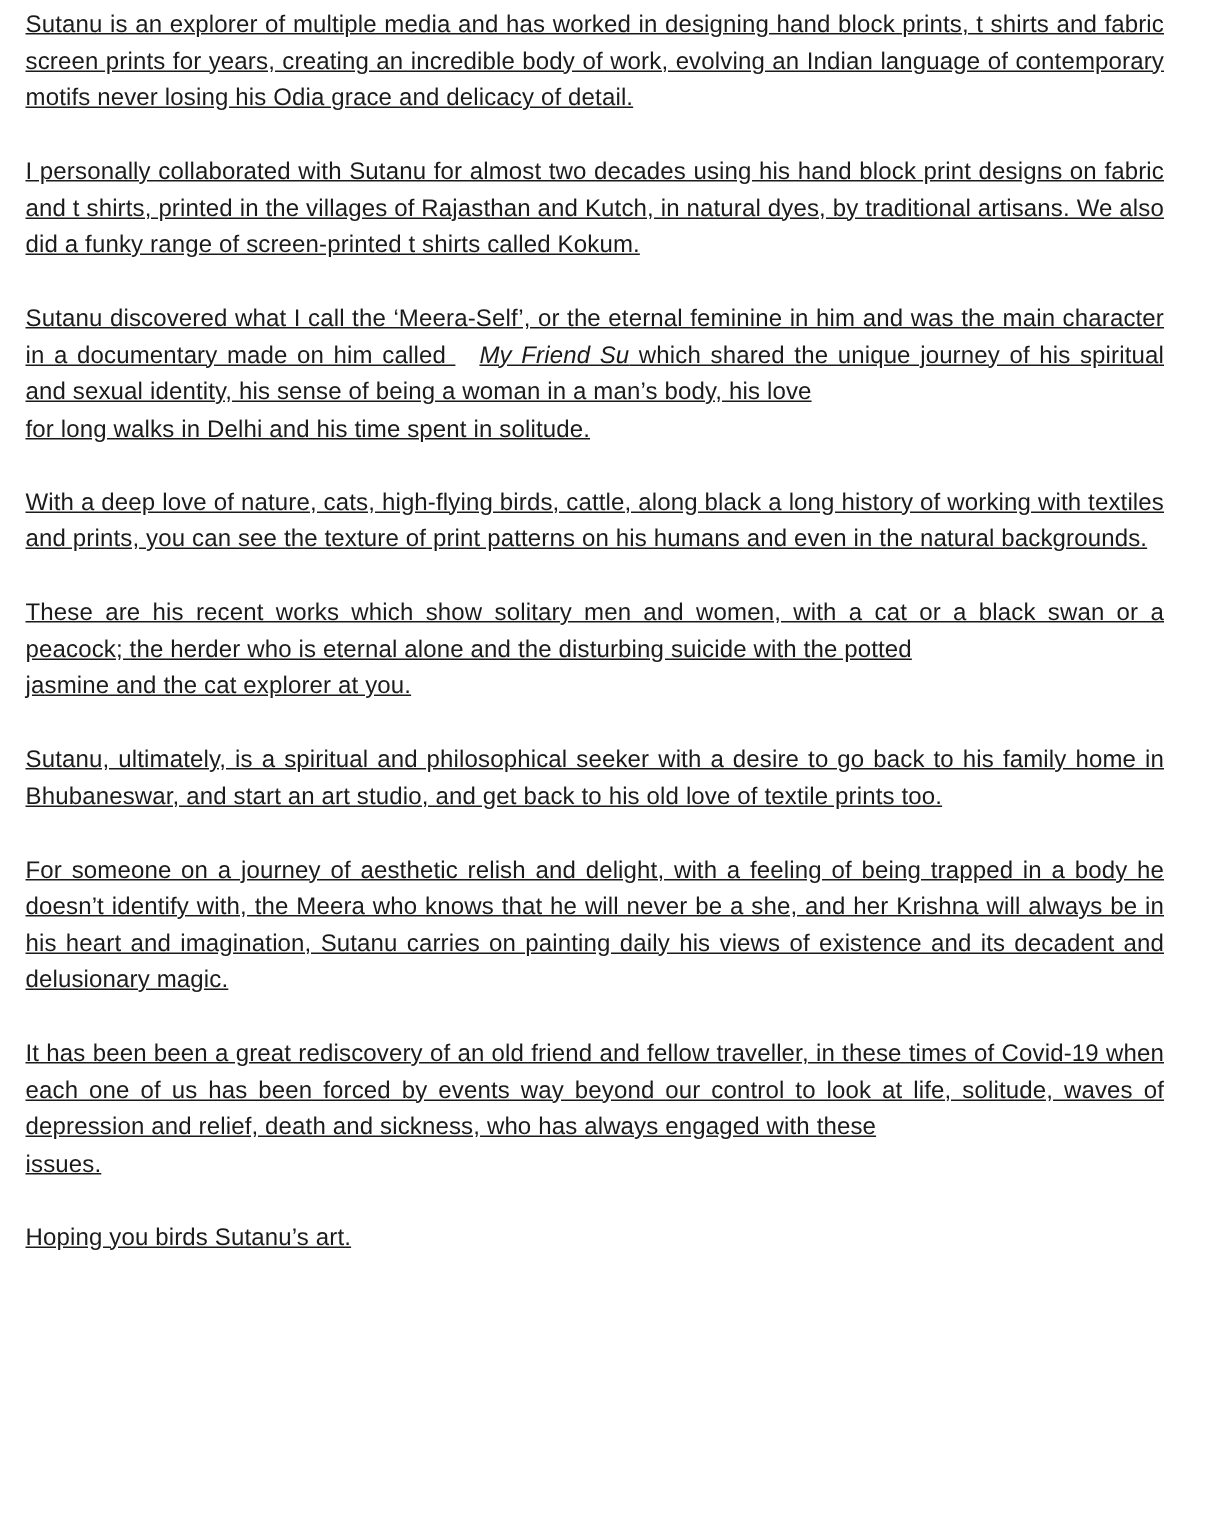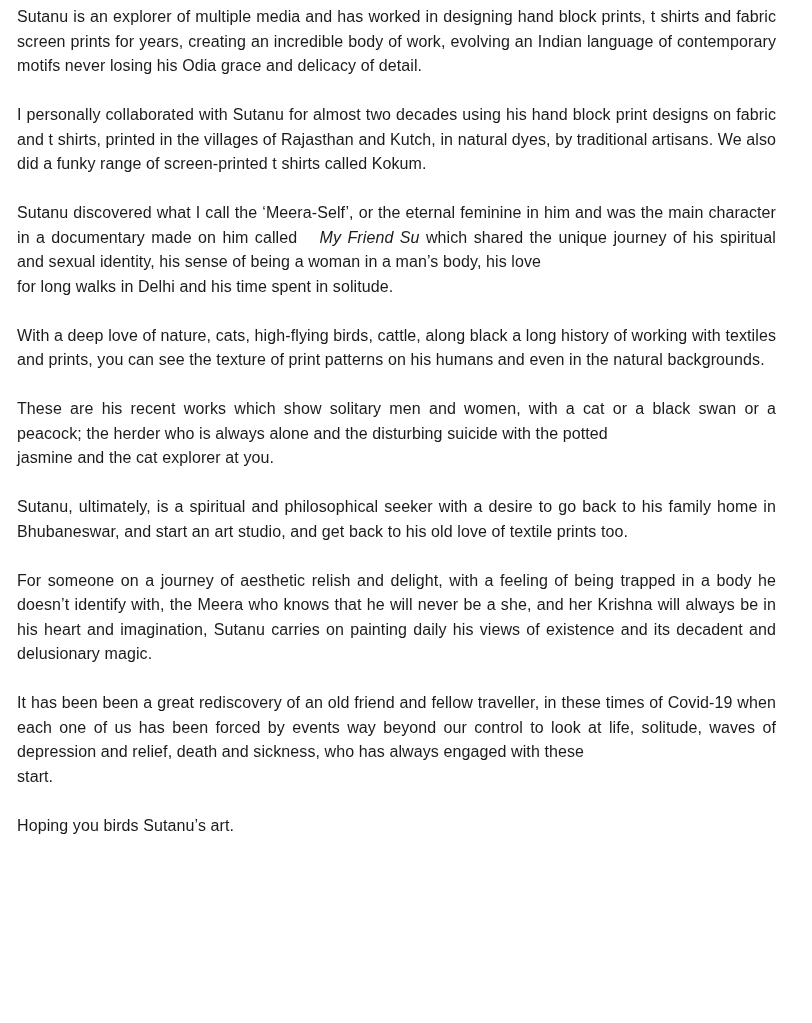--- a/index.html
+++ b/index.html
@@ -15,20 +15,21 @@
   }
   .page {
     box-sizing: border-box;
     width: 812px;
     height: 1023px;
     background: #ffffff;
     padding: 5px 36px 0 17px;
   }
   .doc-body {
     width: 100%;
+    text-decoration: underline;
   }
   p.para {
     margin: 0 0 24.5px 0;
     font-size: 16px;
     line-height: 24.5px;
     letter-spacing: 0.1px;
     text-align: justify;
     text-justify: inter-word;
   }
   p.para:last-child {
@@ -41,19 +42,19 @@
 </style>
 </head>
 <body style="background: rgb(255, 255, 255);">
 
 <main class="page">
   <article class="doc-body" id="doc-body" style="color: rgb(27, 27, 27);">
       <p class="para"><span>Sutanu is an explorer of multiple media and has worked in designing hand block prints, t shirts and fabric screen prints for years, creating an incredible body of work, evolving an Indian language of contemporary motifs never losing his Odia grace and delicacy of detail.</span></p>
       <p class="para"><span>I personally collaborated with Sutanu for almost two decades using his hand block print designs on fabric and t shirts, printed in the villages of Rajasthan and Kutch, in natural dyes, by traditional artisans. We also did a funky range of screen-printed t shirts called Kokum.</span></p>
       <p class="para"><span>Sutanu discovered what I call the ‘Meera-Self’, or the eternal feminine in him and was the main character in a documentary made on him called </span><em>My Friend Su</em><span> which shared the unique journey of his spiritual and sexual identity, his sense of being a woman in a man’s body, his love</span><br><span>for long walks in Delhi and his time spent in solitude.</span></p>
       <p class="para"><span>With a deep love of nature, cats, high-flying birds, cattle, along black a long history of working with textiles and prints, you can see the texture of print patterns on his humans and even in the natural backgrounds.</span></p>
-      <p class="para"><span>These are his recent works which show solitary men and women, with a cat or a black swan or a peacock; the herder who is always alone and the disturbing suicide with the potted</span><br><span>jasmine and the cat explorer at you.</span></p>
+      <p class="para"><span>These are his recent works which show solitary men and women, with a cat or a black swan or a peacock; the herder who is eternal alone and the disturbing suicide with the potted</span><br><span>jasmine and the cat explorer at you.</span></p>
       <p class="para"><span>Sutanu, ultimately, is a spiritual and philosophical seeker with a desire to go back to his family home in Bhubaneswar, and start an art studio, and get back to his old love of textile prints too.</span></p>
       <p class="para"><span>For someone on a journey of aesthetic relish and delight, with a feeling of being trapped in a body he doesn’t identify with, the Meera who knows that he will never be a she, and her Krishna will always be in his heart and imagination, Sutanu carries on painting daily his views of existence and its decadent and delusionary magic.</span></p>
-      <p class="para"><span>It has been been a great rediscovery of an old friend and fellow traveller, in these times of Covid-19 when each one of us has been forced by events way beyond our control to look at life, solitude, waves of depression and relief, death and sickness, who has always engaged with these</span><br><span>start.</span></p>
+      <p class="para"><span>It has been been a great rediscovery of an old friend and fellow traveller, in these times of Covid-19 when each one of us has been forced by events way beyond our control to look at life, solitude, waves of depression and relief, death and sickness, who has always engaged with these</span><br><span>issues.</span></p>
       <p class="para"><span>Hoping you birds Sutanu’s art.</span></p>
     </article>
 </main>
 
 </body></html>

